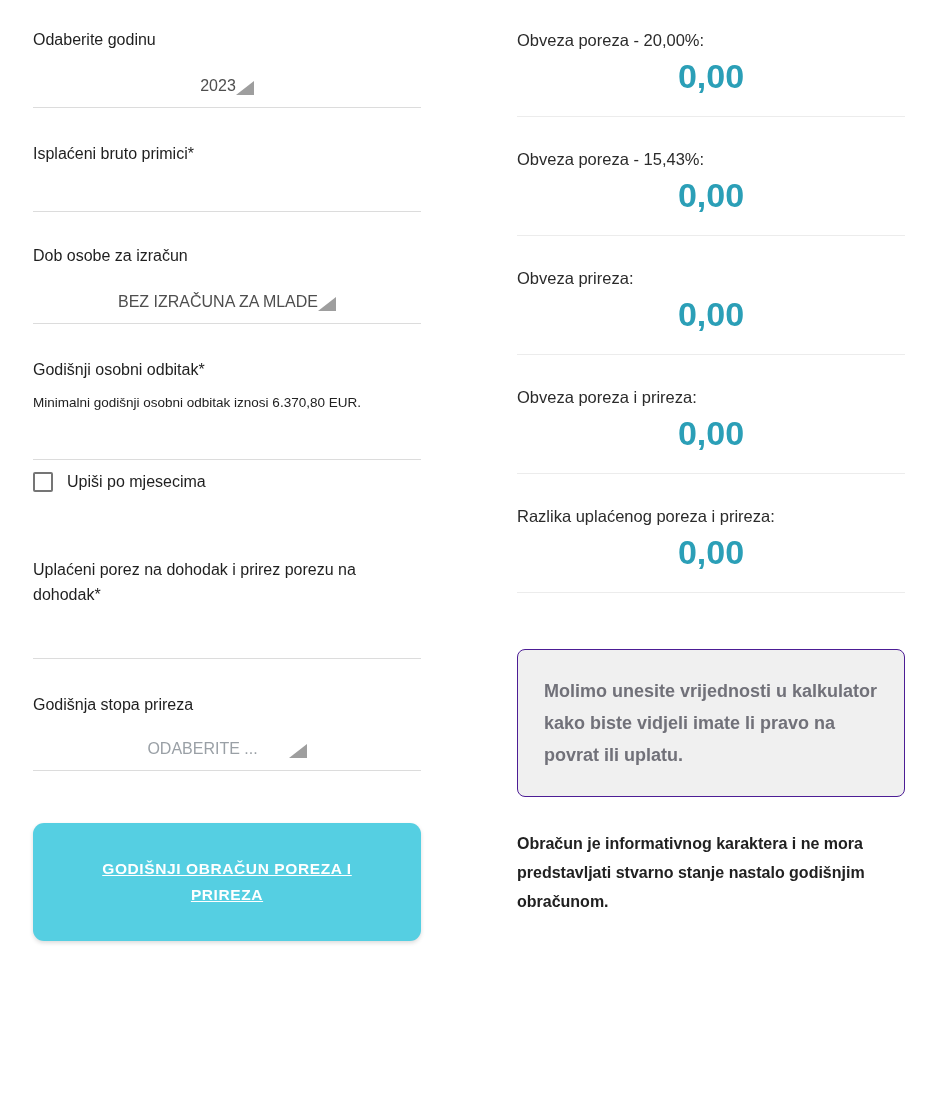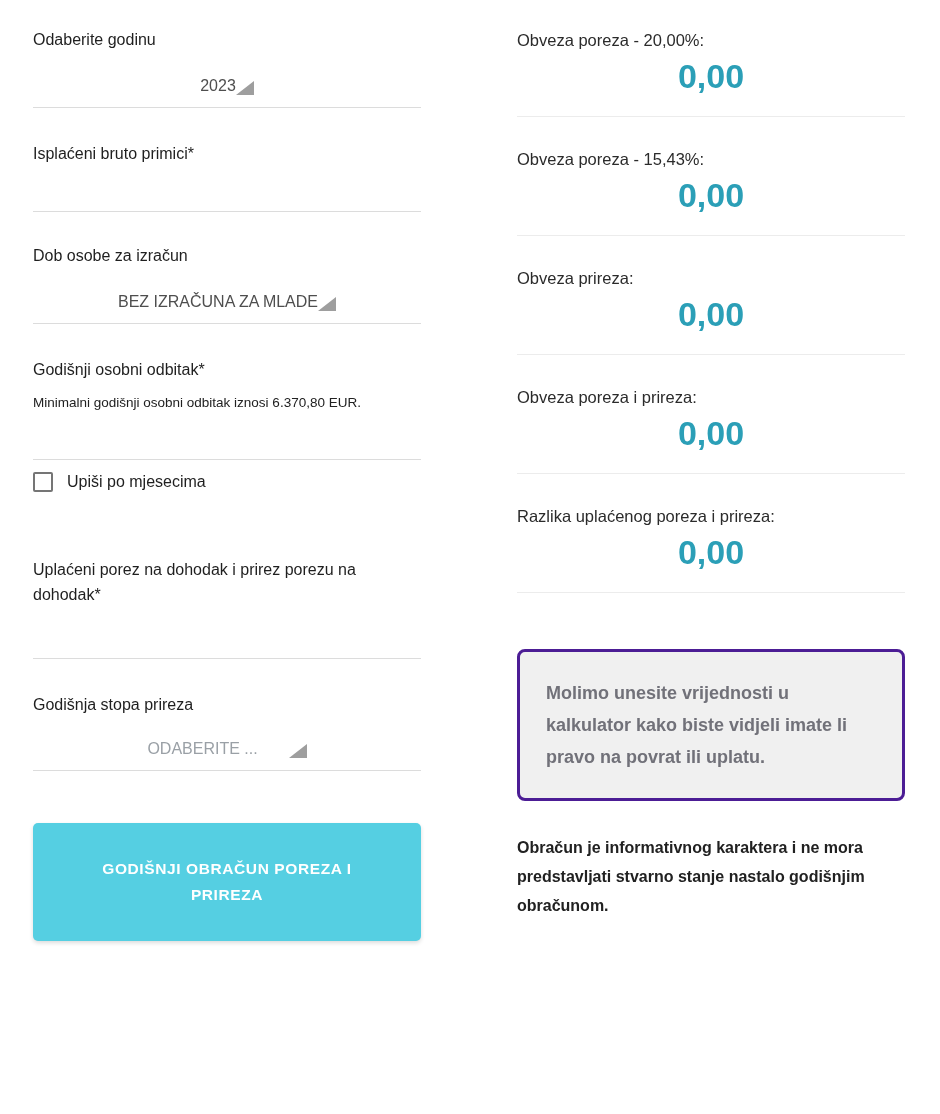--- a/index.html
+++ b/index.html
@@ -86,32 +86,33 @@
     flex: 0 0 auto;
   }
   .checkbox-label { font-size: 16px; color: #1f1f1f; }
 
   .submit-btn {
     display: block;
     width: 388px;
     height: 118px;
     margin-top: 52px;
     border: none;
-    border-radius: 5px;
+    border-radius: 11px;
     background: #55cfe2;
     box-shadow: 0 2px 4px rgba(0,0,0,0.14);
     color: #ffffff;
     font-family: inherit;
     font-size: 15.5px;
     font-weight: 700;
     letter-spacing: 0.6px;
     line-height: 26px;
     text-transform: uppercase;
     padding: 0 56px;
     cursor: pointer;
+    text-decoration: underline;
   }
 
   
   .result-row {
     padding-bottom: 18px;
     border-bottom: 1px solid #ececec;
     margin-bottom: 32px;
   }
   .result-label {
     font-size: 16.5px;
@@ -123,21 +124,21 @@
     font-size: 34px;
     font-weight: 700;
     color: #2b9fb7;
     text-align: center;
     line-height: 44px;
     margin-top: 4px;
   }
   .notice-box {
     margin-top: 56px;
     background: #f0f0f0;
-    border: 3px solid #4c1d95;
+    border: 1px solid #4c1d95;
     border-radius: 8px;
     padding: 25px 26px;
   }
   .notice-text {
     font-size: 18px;
     font-weight: 700;
     color: #717179;
     line-height: 32px;
   }
   .disclaimer {

